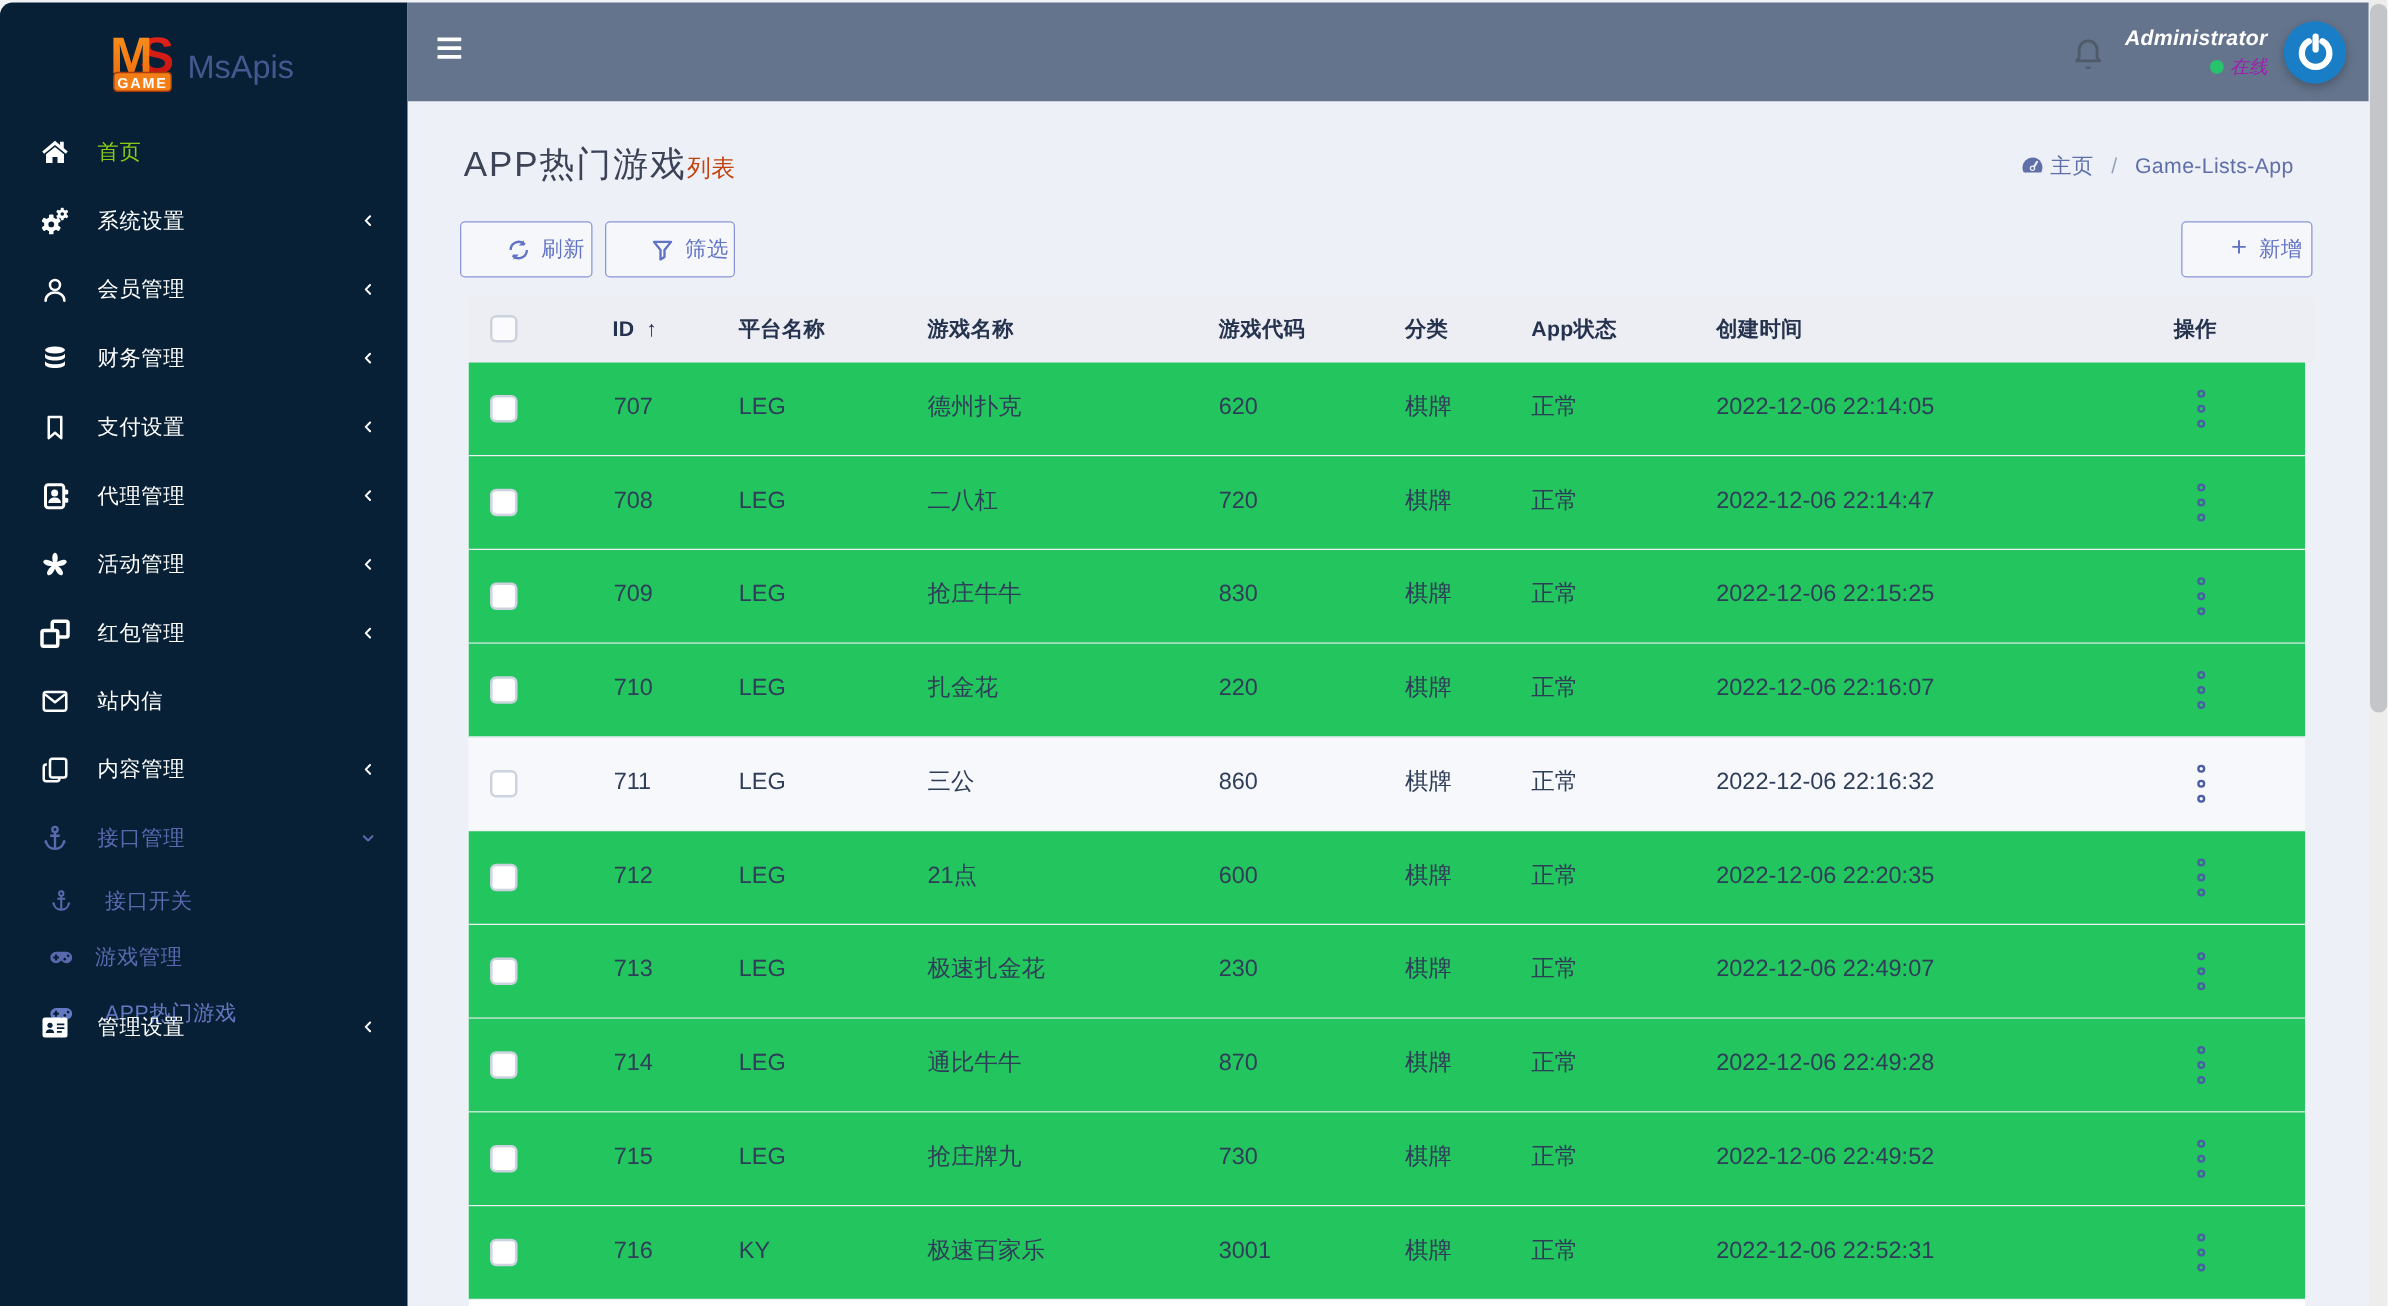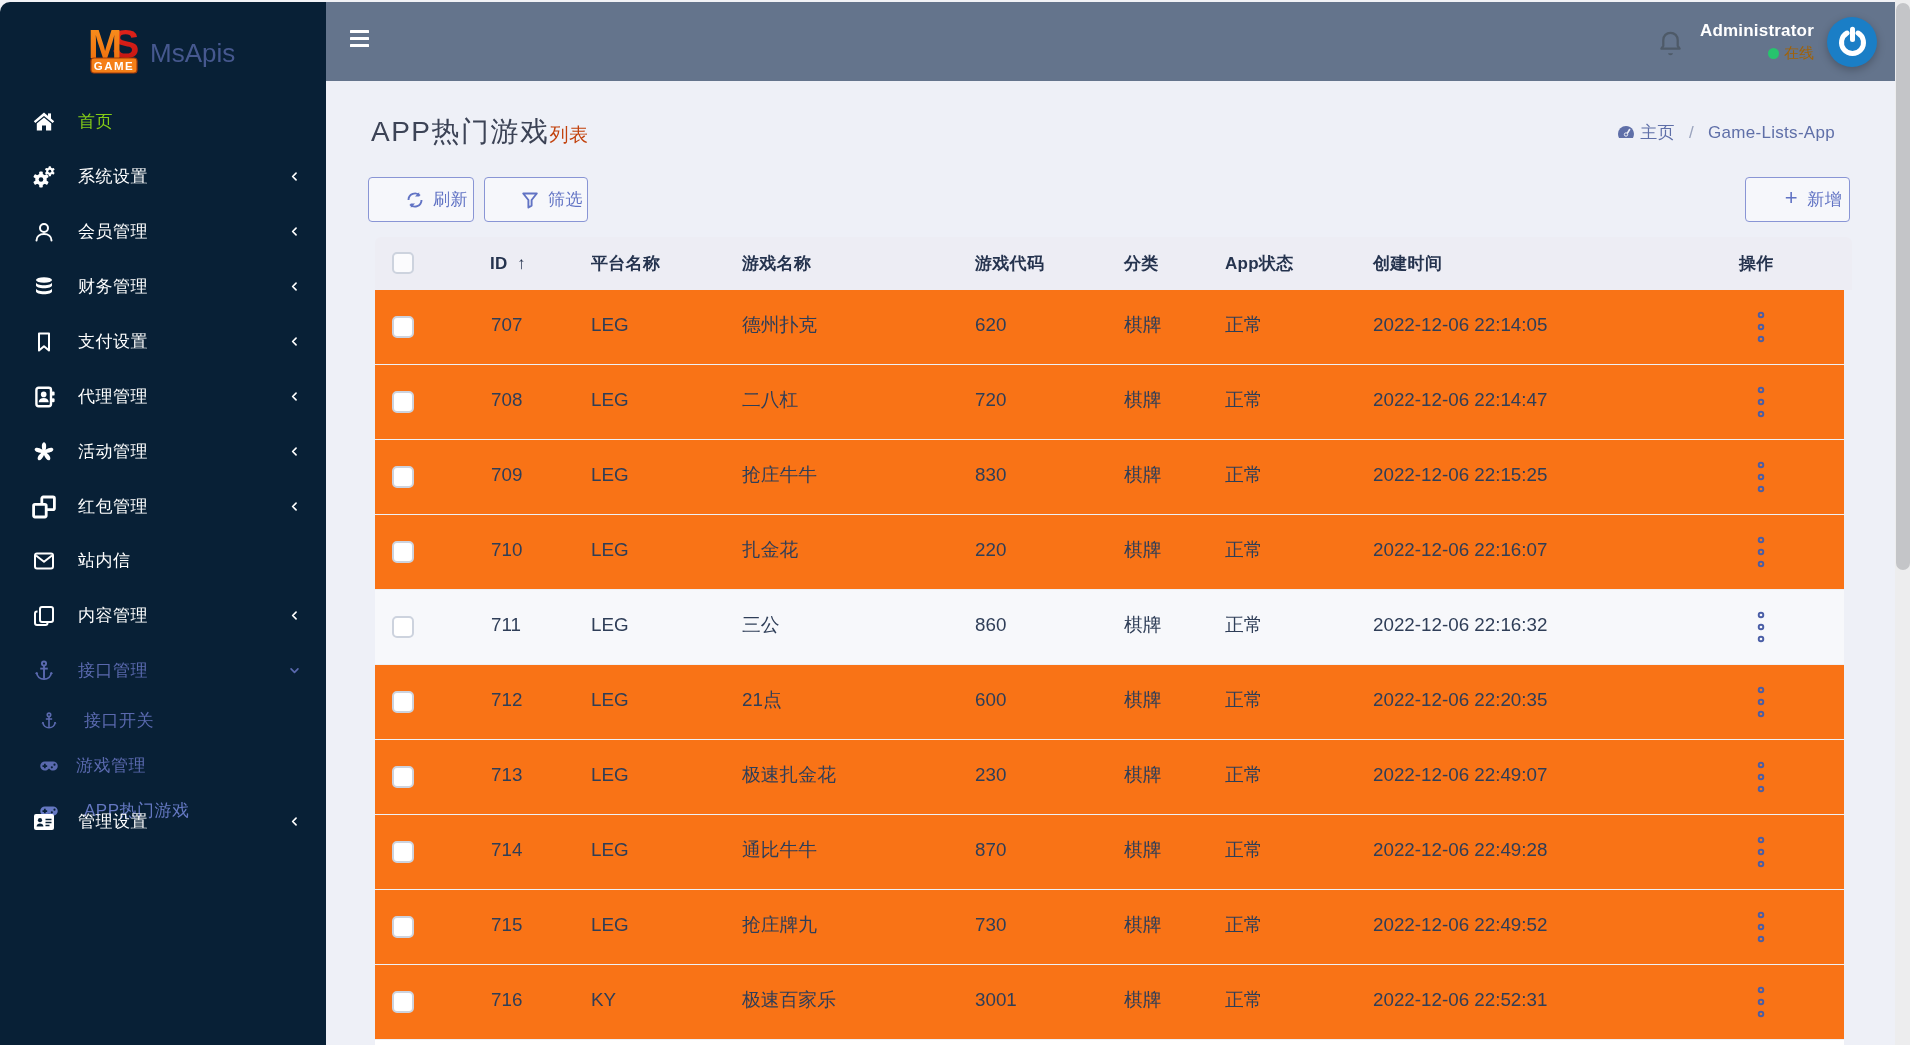--- a/index.html
+++ b/index.html
@@ -9,38 +9,38 @@
 .logo{position:absolute;left:90px;top:26px;}
 .logoname{position:absolute;left:150px;top:36px;font-size:26px;color:#46588f;}
 .mi{position:absolute;height:24px;width:326px;}
 .mi .ic{position:absolute;top:0;width:24px;height:24px;}
 .mi .ic svg[height="20"]{margin-top:2px;}
 .mi .lb{position:absolute;top:0;line-height:24px;font-size:17px;letter-spacing:0.5px;}
 .mi .ch{position:absolute;top:4px;left:287px;}
 .burger{position:absolute;left:350px;top:30px;}
 .burger div{width:19px;height:3.4px;background:#fff;margin-bottom:3.6px;border-radius:0.5px;}
 .bell{position:absolute;left:1657px;top:29px;}
-.adm{position:absolute;left:1560px;top:21px;width:254px;text-align:right;color:#fff;}
+.adm{position:absolute;left:1560px;top:21px;width:254px;text-align:right;color:#fff;font-style:italic;}
 .adm .n{font-size:17px;font-weight:bold;letter-spacing:0.2px;}
-.adm .s{font-size:15px;margin-top:3px;color:#a16207;}
+.adm .s{font-size:15px;margin-top:3px;color:#a21caf;}
 .adm .dot{display:inline-block;width:11px;height:11px;border-radius:50%;background:#27c46d;margin-right:5px;vertical-align:-1px;}
 .ava{position:absolute;left:1827px;top:17px;width:50px;height:50px;border-radius:50%;background:#1a7ec6;box-shadow:0 3px 8px rgba(0,0,0,0.25);display:flex;align-items:center;justify-content:center;}
 .h1{position:absolute;left:371px;top:113px;font-size:28px;color:#3c4356;font-weight:500;letter-spacing:1.5px;}
 .h1 small{font-size:19px;color:#c2410c;font-weight:400;margin-left:0;letter-spacing:0.5px;}
 .bc{position:absolute;top:121px;left:1345px;width:490px;text-align:right;font-size:17px;color:#5f6fa8;letter-spacing:0.3px;}
 .bc .sep{color:#9aa3bd;margin:0 9px;}
 .btn{position:absolute;top:177px;height:45px;border:1px solid #8995d5;border-radius:4px;background:rgba(255,255,255,0.45);color:#6173c4;font-size:17px;display:flex;align-items:center;justify-content:center;gap:9px;letter-spacing:0.5px;padding-left:32px;}
 .card{position:absolute;left:375px;top:237px;width:1477px;height:808px;}
 .thead{position:absolute;left:0;top:0;width:1477px;height:53px;background:#ededf4;border-radius:6px 6px 0 0;}
 .tbody{position:absolute;left:0;top:53px;width:1469px;height:755px;background:#fff;}
 .thead span,.tr span{position:absolute;}
 .thead .ht{top:0;line-height:53px;font-size:17px;font-weight:bold;color:#25334e;letter-spacing:0.3px;}
 .cb{width:22px;height:22px;border:2px solid #cdd3de;border-radius:5px;background:#fff;left:17px;}
 .thead .cb{top:15px;background:#fbfbfd;}
-.tr{position:relative;width:1469px;height:75px;border-bottom:1px solid #eef0f4;background:#f97316;}
+.tr{position:relative;width:1469px;height:75px;border-bottom:1px solid #eef0f4;background:#22c55e;}
 .tr.hv{background:#f7f8fb;}
 .tr span{top:0;line-height:69px;font-size:18.8px;color:#2f3e58;}
 .tr .cb{top:26px;}
 .c1{left:116px;}.c2{left:216px;}.c3{left:367px;}.c4{left:600px;}.c5{left:749px;}.c6{left:850px;}.c7{left:998px;}
 .h-id{left:115px;}.h-arrow{left:142px;color:#8793ab;font-size:15px;font-weight:normal!important;}
 .h2{left:216px;}.h3{left:367px;}.h4{left:600px;}.h5{left:749px;}.h6{left:850px;}.h7{left:998px;}.h8{left:1364px;}
 .dots{left:1381px;top:20px!important;line-height:normal!important;}
 .sbar{position:absolute;left:1895px;top:0;width:15px;height:1045px;background:#ededee;}
 .sthumb{position:absolute;left:1896px;top:3px;width:14px;height:567px;border-radius:7px;background:#c4c5c8;}
 </style></head><body>

